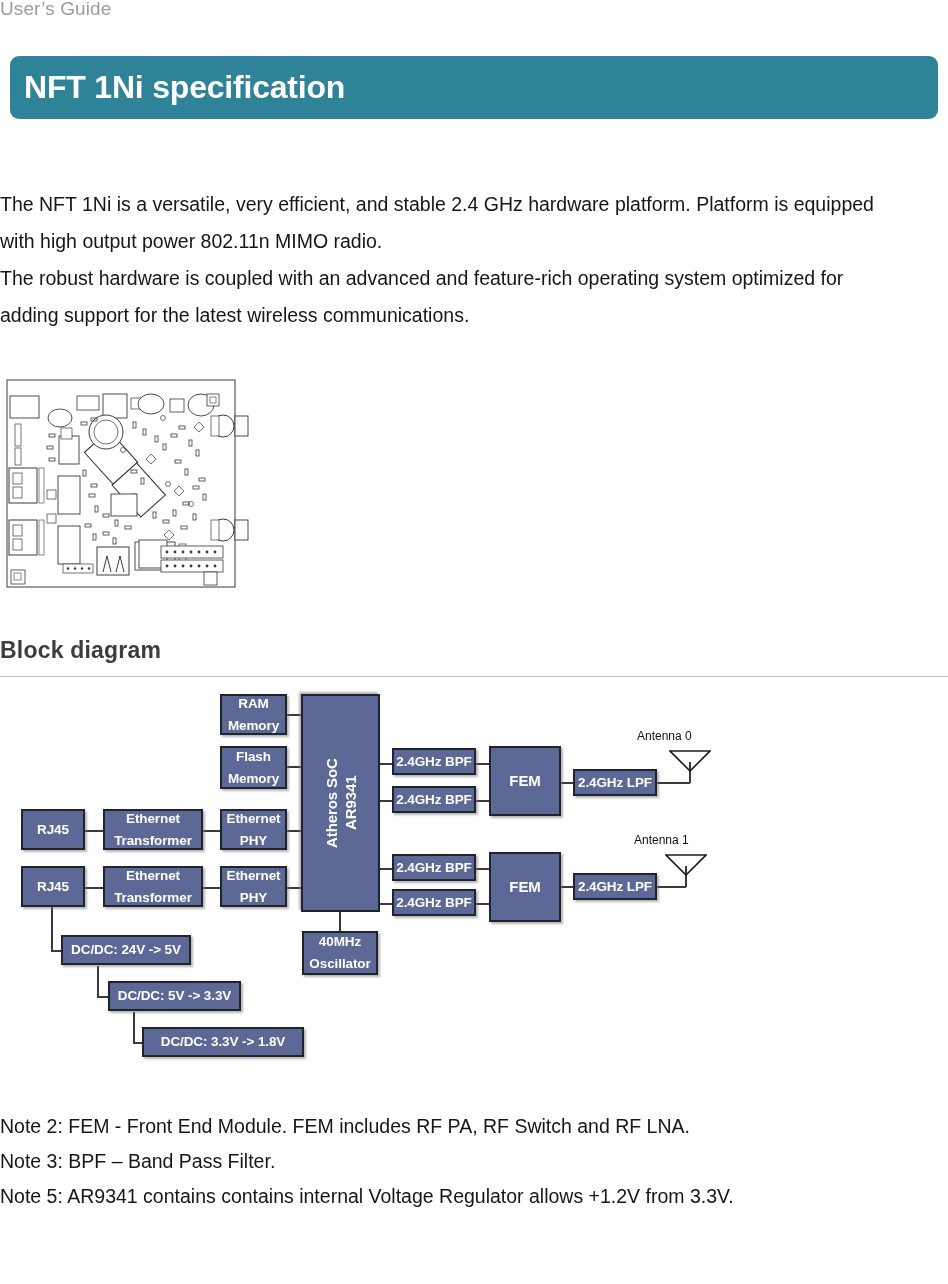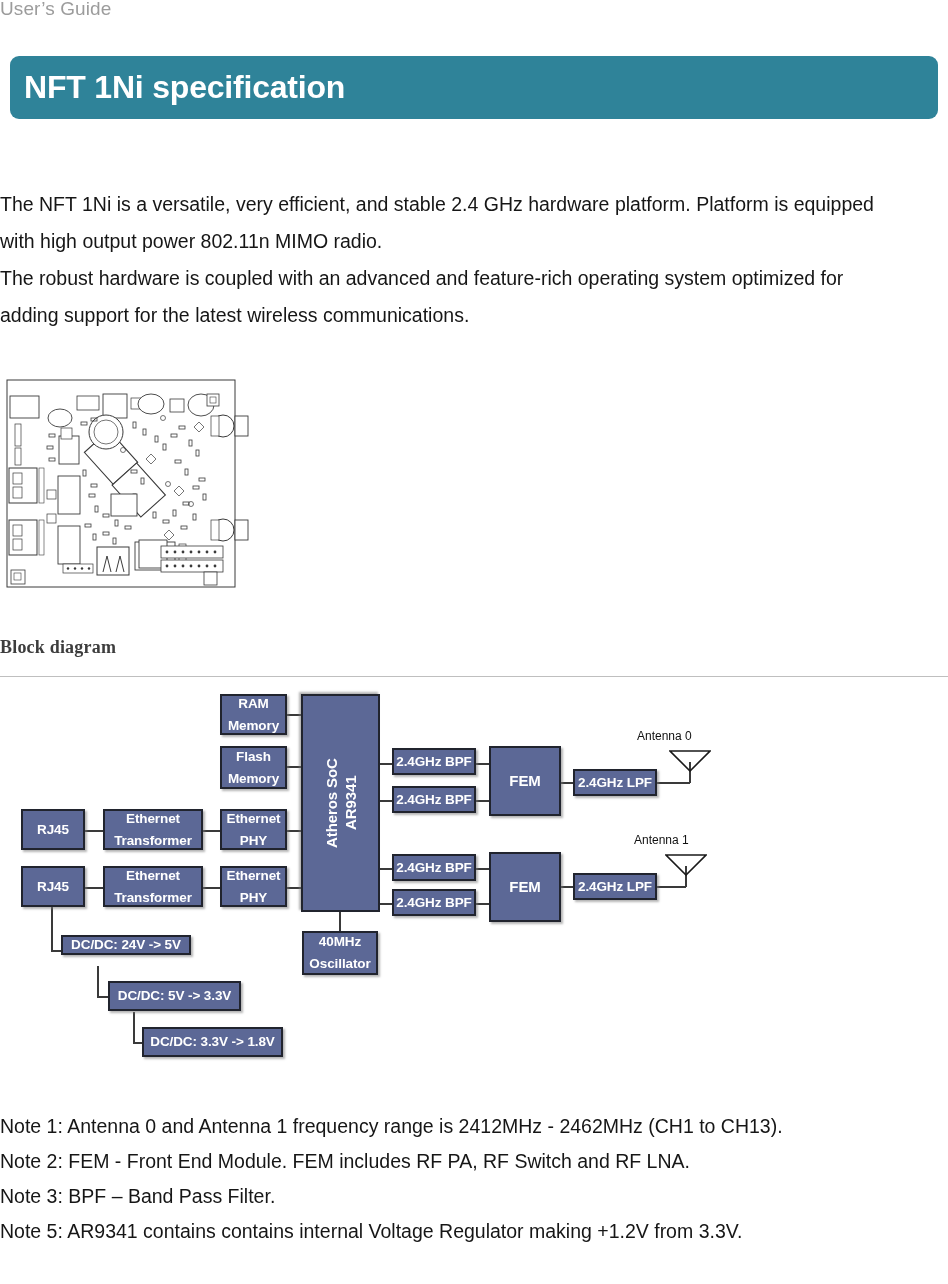--- a/index.html
+++ b/index.html
@@ -64,25 +64,24 @@
     position:absolute;
     left:3px; top:374px;
     width:247px; height:220px;
   }
   .pcb-figure svg{display:block;}
 
   
   .section-heading{
     position:absolute;
     left:0; top:637px;
-    font-size:18px;
+    font-size:23px;
     font-weight:bold;
     color:#3d3d3d;
     letter-spacing:.2px;
-    font-family:Liberation Serif, serif;
   }
   .section-rule{
     position:absolute;
     left:0; top:676px;
     width:948px; height:1px;
     background:#bfbfbf;
   }
 
   
   .diagram{
@@ -389,40 +388,39 @@
     <div class="blk" style="left:392px;top:96px;width:84px;height:27px;">2.4GHz BPF</div>
     <div class="blk" style="left:392px;top:164px;width:84px;height:27px;">2.4GHz BPF</div>
     <div class="blk" style="left:392px;top:199px;width:84px;height:27px;">2.4GHz BPF</div>
 
     <div class="blk" style="left:489px;top:56px;width:72px;height:70px;font-size:15px;">FEM</div>
     <div class="blk" style="left:489px;top:162px;width:72px;height:70px;font-size:15px;">FEM</div>
 
     <div class="blk" style="left:573px;top:79px;width:84px;height:27px;">2.4GHz LPF</div>
     <div class="blk" style="left:573px;top:183px;width:84px;height:27px;">2.4GHz LPF</div>
 
-    <div class="blk" style="left:61px;top:245px;width:130px;height:20px;">DC/DC: 24V -&gt; 5V</div>
+    <div class="blk" style="left:61px;top:245px;width:130px;height:30px;">DC/DC: 24V -&gt; 5V</div>
     <div class="blk" style="left:108px;top:291px;width:133px;height:30px;">DC/DC: 5V -&gt; 3.3V</div>
-    <div class="blk" style="left:142px;top:337px;width:141px;height:30px;">DC/DC: 3.3V -&gt; 1.8V</div>
+    <div class="blk" style="left:142px;top:337px;width:162px;height:30px;">DC/DC: 3.3V -&gt; 1.8V</div>
 
     <div class="ant-label" style="left:637px;top:39px;">Antenna 0</div>
     <div class="ant-sym" style="left:669px;top:60px;">
       <svg width="42" height="22" viewBox="0 0 42 22" xmlns="http://www.w3.org/2000/svg">
         <polygon points="1,1 41,1 21,21" fill="none" stroke="#1a1a1a" stroke-width="1.6"></polygon>
       </svg>
     </div>
 
     <div class="ant-label" style="left:634px;top:143px;">Antenna 1</div>
     <div class="ant-sym" style="left:665px;top:164px;">
       <svg width="42" height="22" viewBox="0 0 42 22" xmlns="http://www.w3.org/2000/svg">
         <polygon points="1,1 41,1 21,21" fill="none" stroke="#1a1a1a" stroke-width="1.6"></polygon>
       </svg>
     </div>
 
   </div>
 
   <div class="notes">
-    <p>Note 1: Antenna 0 and Antenna 1 frequency range is 2412MHz - 2462MHz (CH1 to CH13).</p>
     <p>Note 2: FEM - Front End Module. FEM includes RF PA, RF Switch and RF LNA.</p>
     <p>Note 3: BPF – Band Pass Filter.</p>
-    <p>Note 5: AR9341 contains contains internal Voltage Regulator making +1.2V from 3.3V.</p>
+    <p>Note 5: AR9341 contains contains internal Voltage Regulator allows +1.2V from 3.3V.</p>
   </div>
 
 </div>
 
 </body></html>

